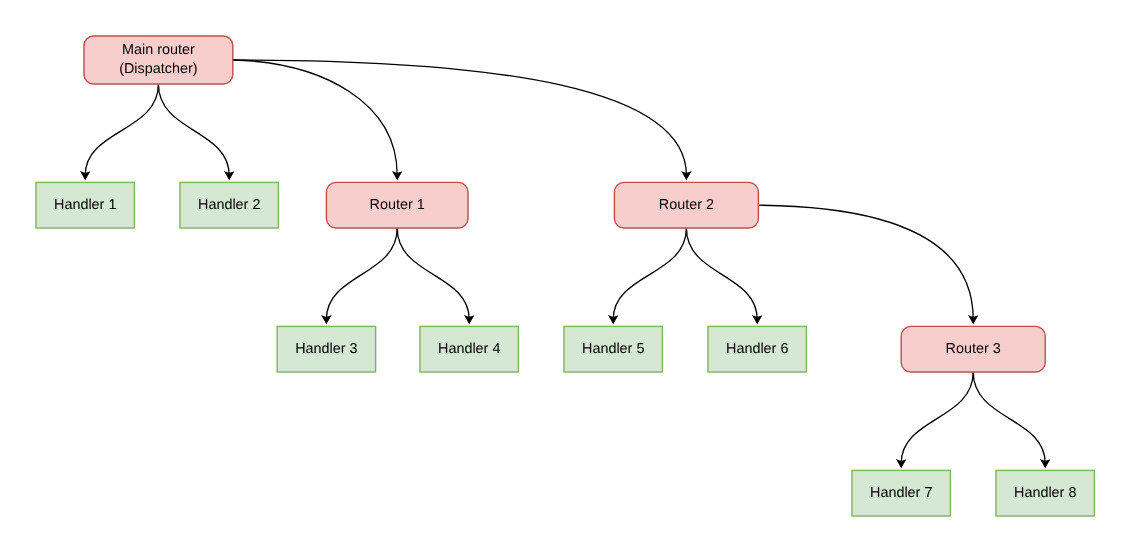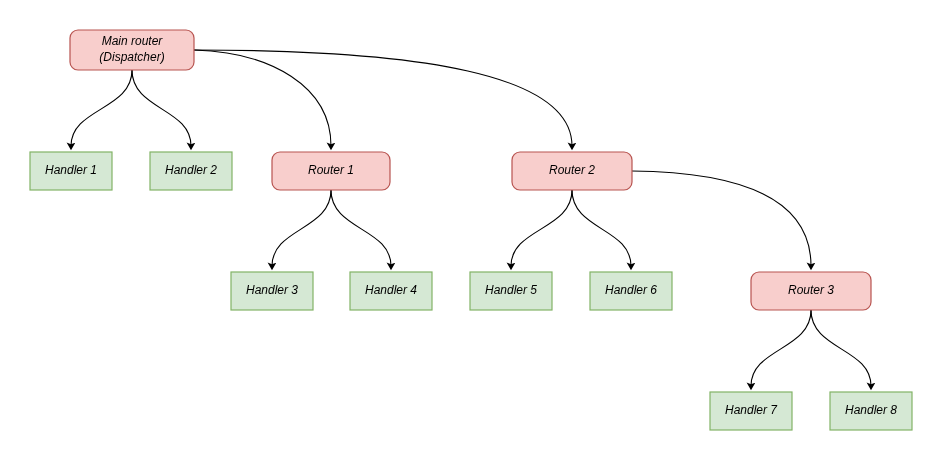--- a/index.html
+++ b/index.html
@@ -11,21 +11,20 @@
     width: 941px;
     height: 461px;
     font-family: "Liberation Sans", sans-serif;
     overflow: hidden;
   }
   #diagram-canvas {
     position: relative;
     width: 941px;
     height: 461px;
     background: #ffffff;
-    font-style: italic;
   }
   svg.diagram-svg {
     position: absolute;
     left: 0;
     top: 0;
     width: 941px;
     height: 461px;
     display: block;
   }
   .edge-path {

